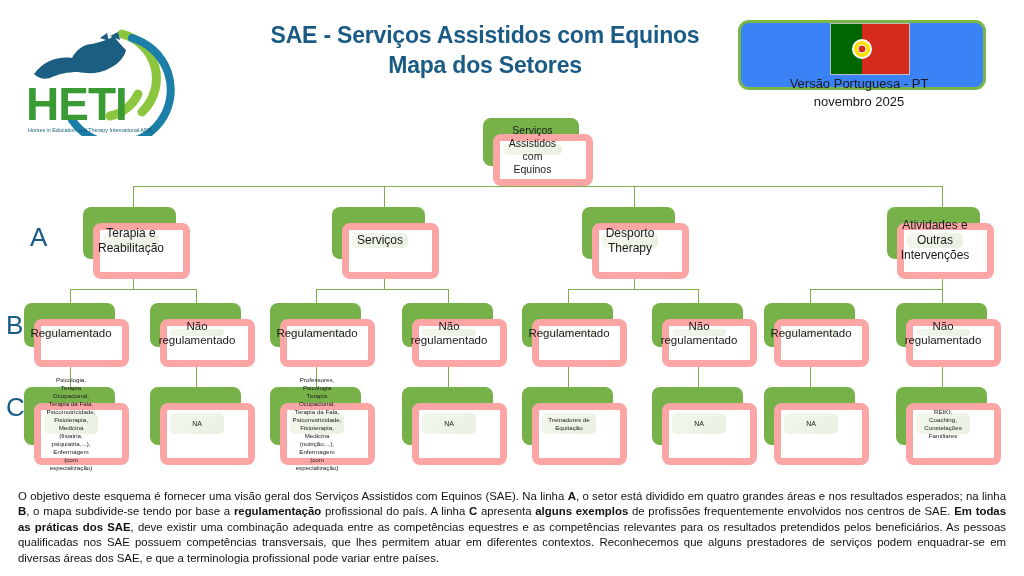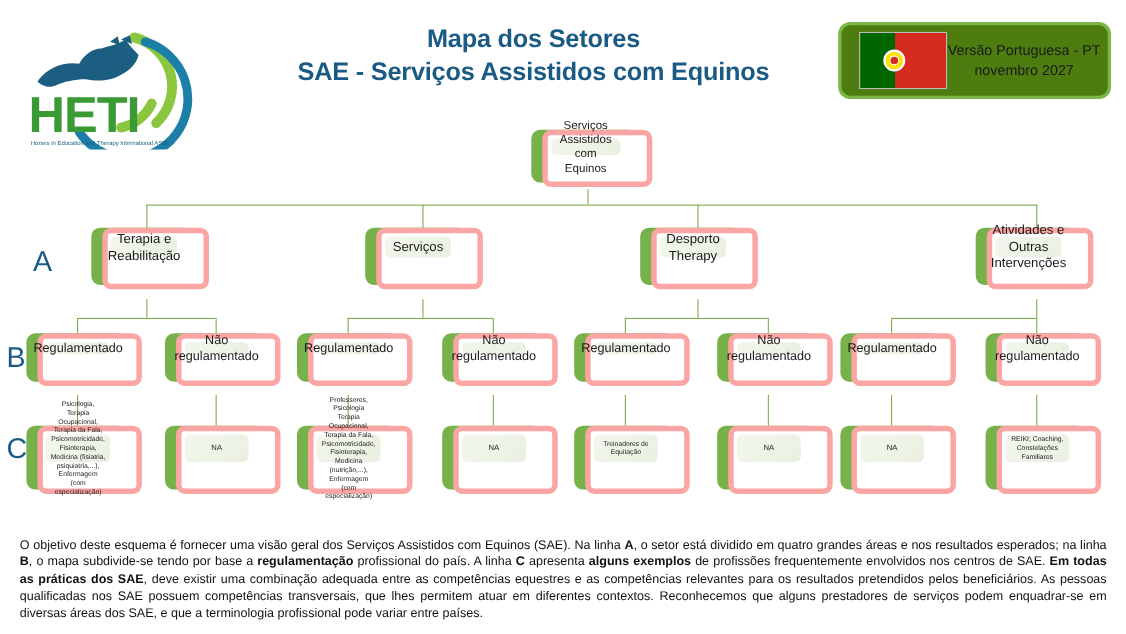--- a/index.html
+++ b/index.html
@@ -17,26 +17,26 @@
   .title{
     position:absolute;left:200px;top:20px;width:570px;
     text-align:center;
     color:#1a5b86;
     font-weight:bold;
     font-size:23px;
     line-height:30px;
     letter-spacing:-0.2px;
   }
   .version-box{
-    position:absolute;left:762px;top:20px;width:248px;height:70px;
-    background:#4d7c0f;
+    position:absolute;left:738px;top:20px;width:248px;height:70px;
+    background:#3b82f6;
     border:3px solid #7ab648;
     border-radius:11px;
     box-sizing:border-box;
-    display:flex;align-items:center;
+    display:flex;align-items:center;flex-direction:column;
   }
   .flag{
     width:80px;height:52px;margin-left:16px;
     position:relative;flex:0 0 auto;
     border:1px solid #bbb;box-sizing:border-box;
     background:linear-gradient(to right,#006600 0 40%,#d52b1e 40% 100%);
   }
   .flag .armil{
     position:absolute;left:40%;top:50%;
     transform:translate(-50%,-50%);
@@ -72,24 +72,24 @@
 
   
   .node{position:absolute;}
   .node .shadow{
     position:absolute;left:0;top:0;
     width:calc(100% - 14px);height:calc(100% - 14px);
     background:#76b14a;
     border-radius:8px;
   }
   .node .card{
-    position:absolute;left:10px;top:0;
+    position:absolute;left:10px;top:16px;
     width:calc(100% - 10px);height:calc(100% - 10px);
     background:#ffffff;
-    border:5px solid #fca5a5;
+    border:7px solid #fca5a5;
     border-radius:8px;
     box-sizing:border-box;
   }
   .node .inner{
     position:absolute;left:3px;top:3px;
     width:calc(100% - 27px);height:calc(100% - 27px);
     background:linear-gradient(135deg,#f2f6ec 0%,#eef3e7 60%,#e9efe1 100%);
     border-radius:5px;
     display:flex;align-items:center;justify-content:center;
     text-align:center;
@@ -126,31 +126,31 @@
                C104 26 108 30 112 34 C110 42 104 48 96 52 C86 58 74 58 64 56
                C54 56 44 58 36 62 C30 64 24 62 20 58 Z" fill="#1b5e82"></path>
       <path d="M96 20 L104 16 L106 24 Z" fill="#1b5e82"></path>
       <path d="M86 22 L93 17 L95 25 Z" fill="#1b5e82"></path>
       <text x="12" y="104" font-family="Liberation Sans, sans-serif" font-size="46" font-weight="bold" fill="#3a9b35" letter-spacing="-1">HETI</text>
       <text x="14" y="116" font-family="Liberation Sans, sans-serif" font-size="5.4" fill="#1b5e82">Horses in Education and Therapy International ASBL</text>
     </svg>
   </div>
 
   <div class="title">
+    <div>SAE - Serviços Assistidos com Equinos</div>
     <div>Mapa dos Setores</div>
-    <div>SAE - Serviços Assistidos com Equinos</div>
   </div>
 
   <div class="version-box">
     <div class="flag">
       <div class="armil"></div>
     </div>
     <div class="version-text">
       <div>Versão Portuguesa - PT</div>
-      <div>novembro 2027</div>
+      <div>novembro 2025</div>
     </div>
   </div>
 
   <div class="row-letter" style="left:30px;top:222px;">A</div>
   <div class="row-letter" style="left:6px;top:310px;">B</div>
   <div class="row-letter" style="left:6px;top:392px;">C</div>
 
   <div class="ln lnv" style="left:534px;top:172px;height:14px;"></div>
 
   <div class="ln lnh" style="left:133px;top:186px;width:810px;"></div>

